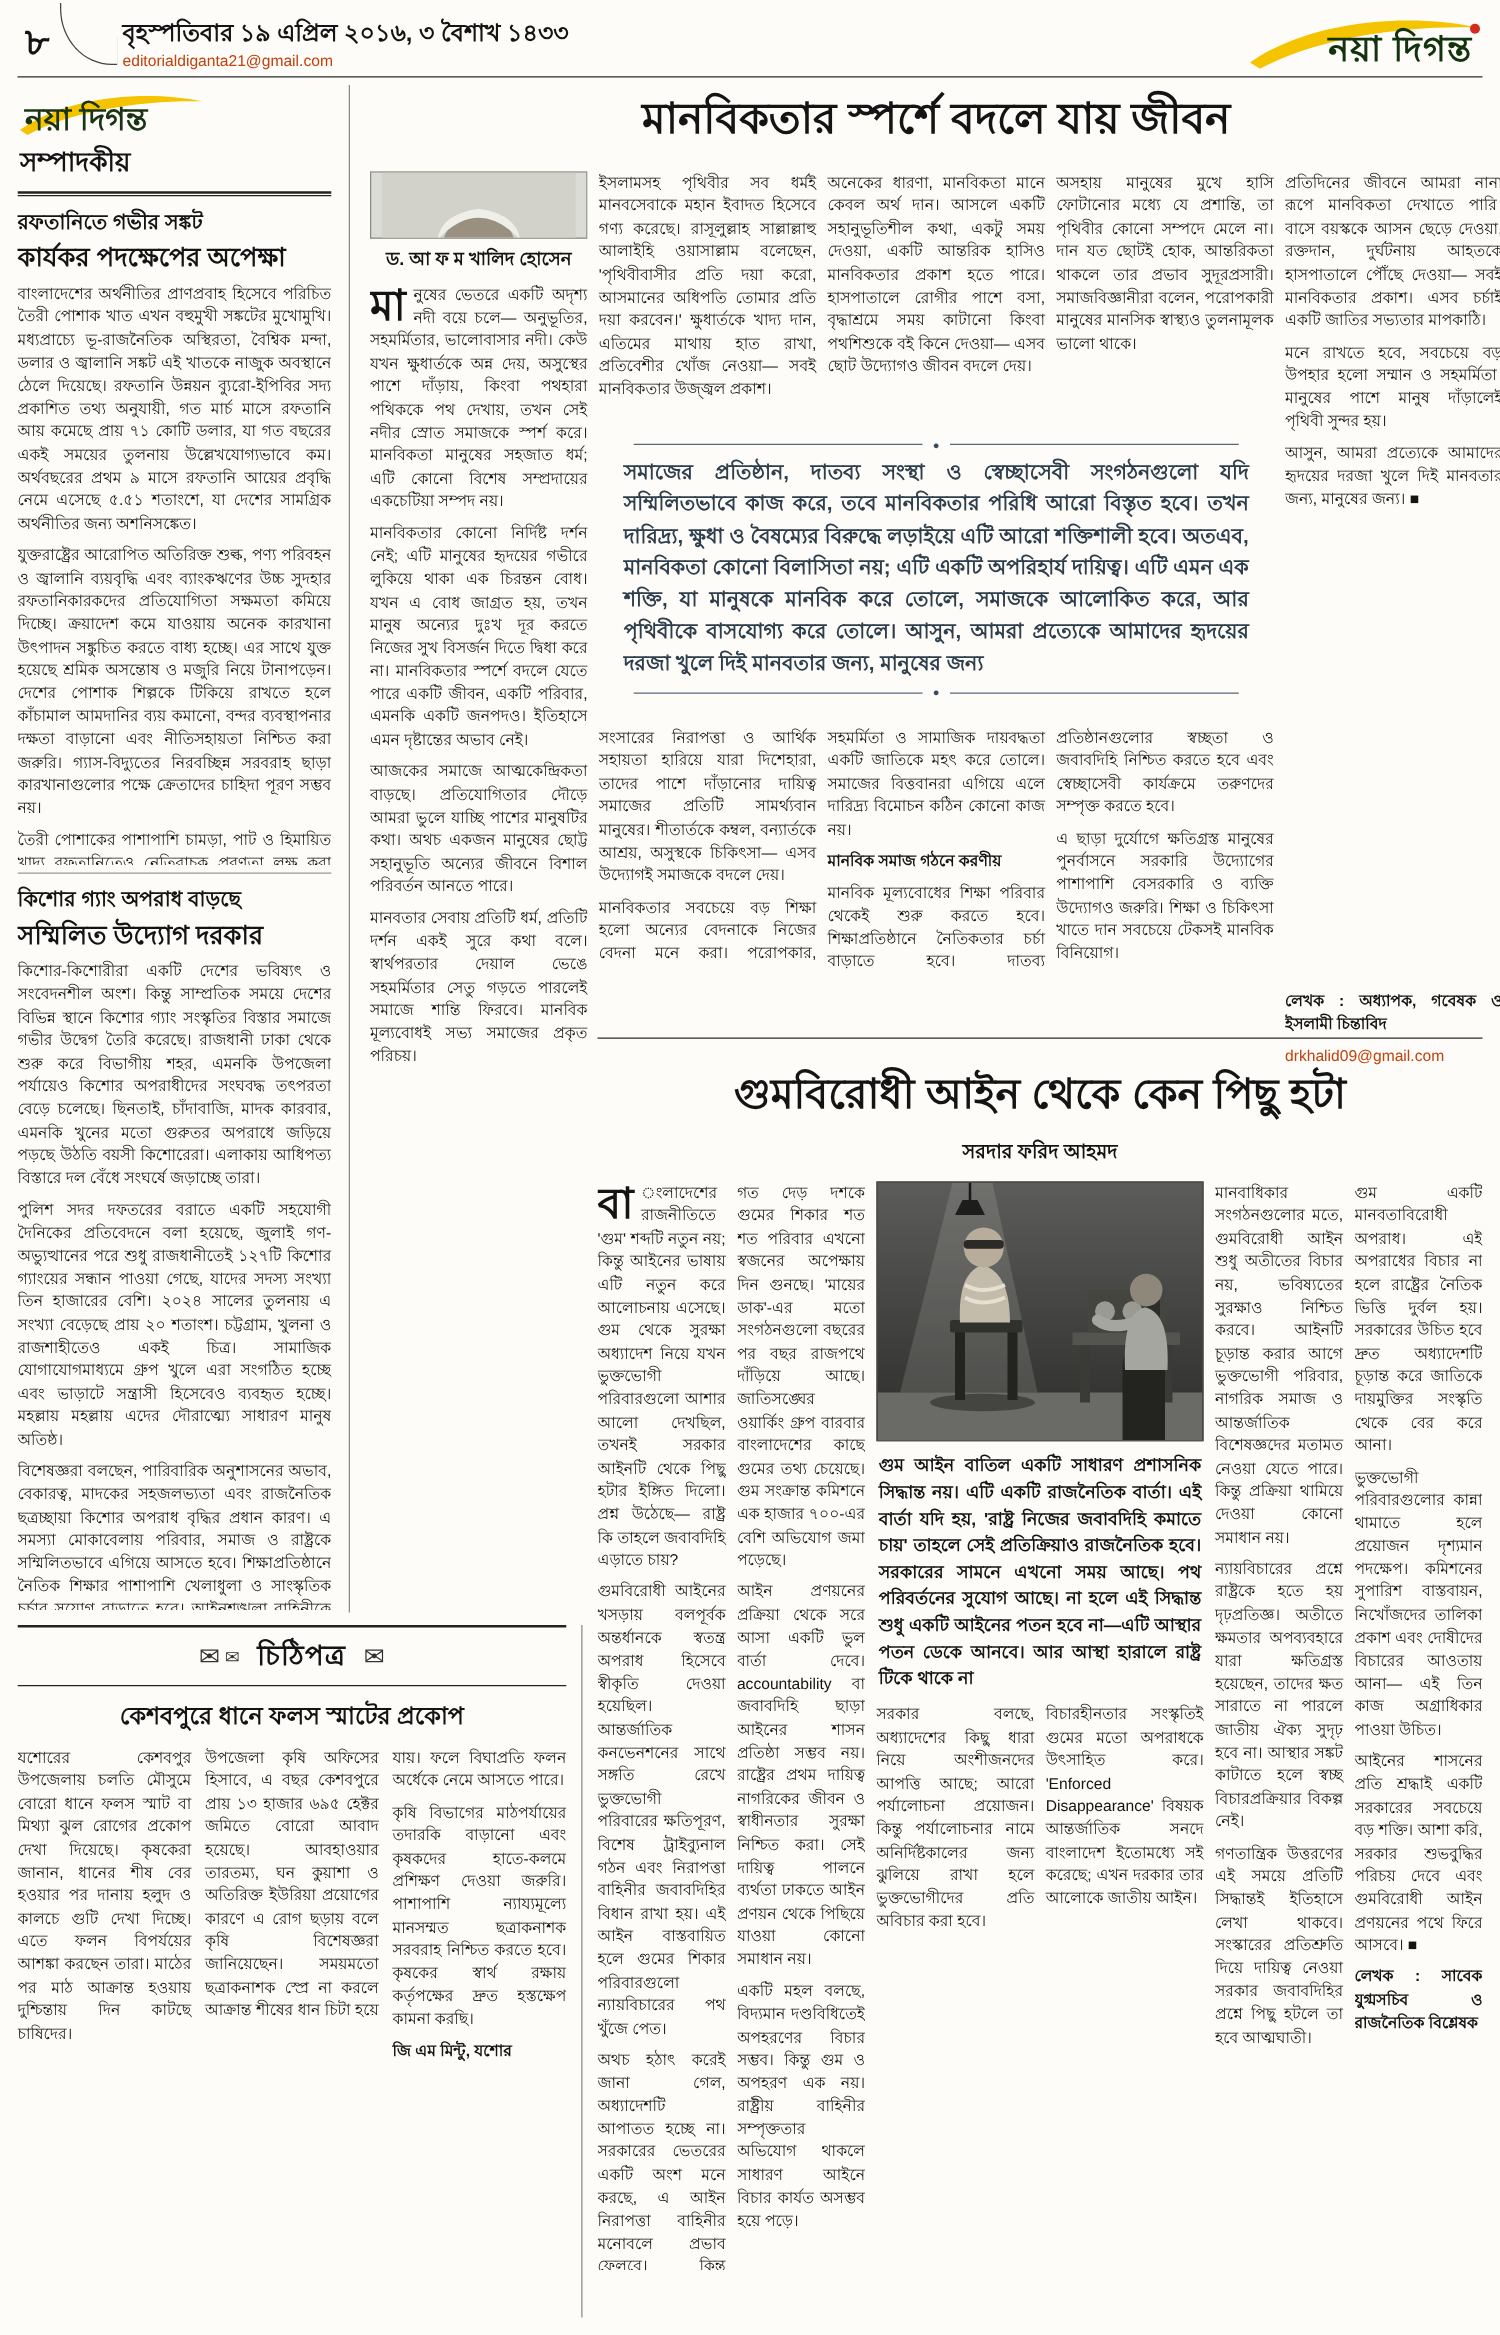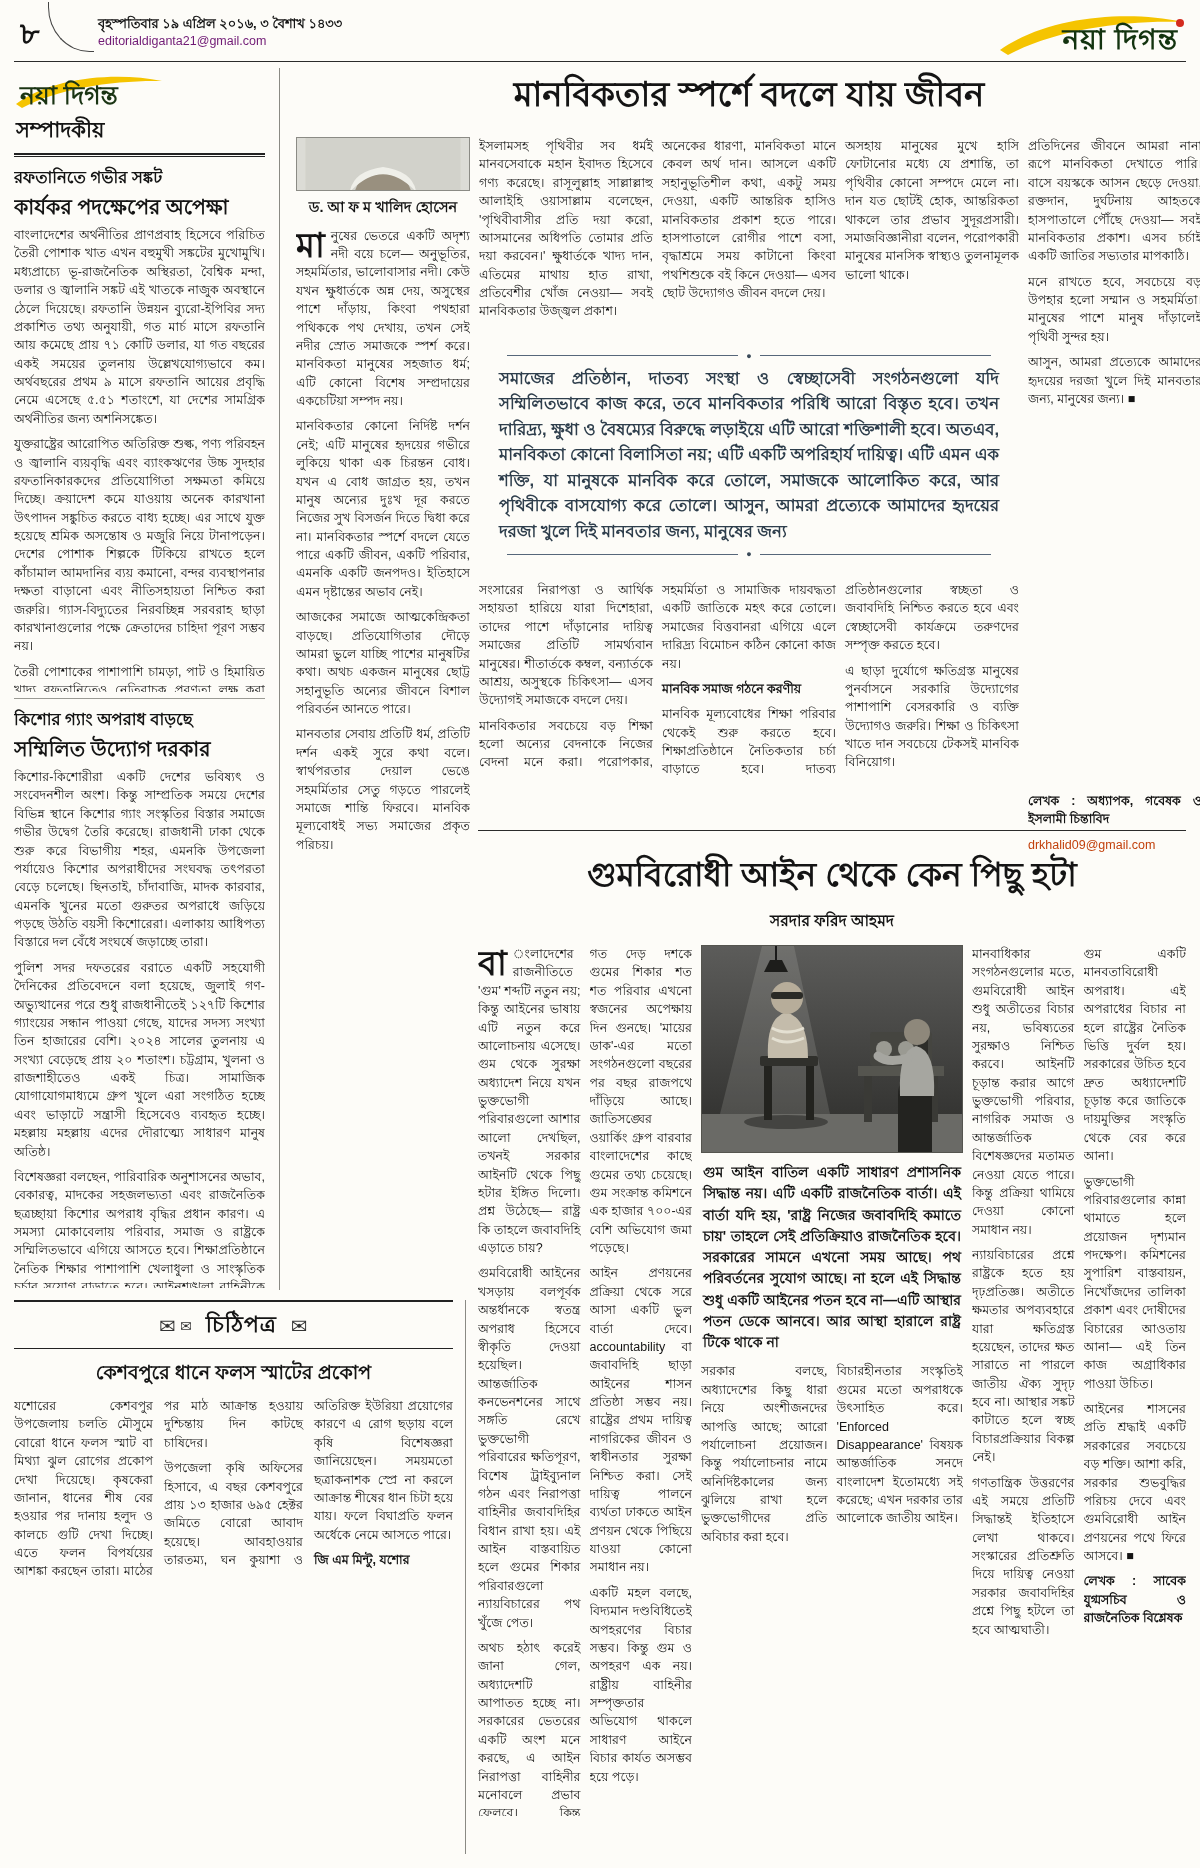--- a/index.html
+++ b/index.html
@@ -12,22 +12,22 @@
   }
   
   #hdr { position:absolute; top:8px; left:14px; right:14px; height:54px;
          border-bottom:1.6px solid #2b2b2b; display:flex; align-items:flex-start; }
   .corner { position:relative; width:84px; height:52px; }
   .corner .arc { position:absolute; left:34px; top:-6px; width:46px; height:50px;
                  border-left:1.6px solid #444; border-bottom:1.6px solid #444;
                  border-bottom-left-radius:90%; }
   .corner .pg { position:absolute; left:6px; top:2px; font-size:30px; font-weight:bold; }
   .dateblock { padding-top:8px; line-height:1.3; }
-  .date { font-size:13px; font-weight:bold; }
-  .email { font-size:12.5px; color:#701a75; }
+  .date { font-size:19px; font-weight:bold; }
+  .email { font-size:12.5px; color:#c2410c; }
   .mast { margin-left:auto; position:relative; width:200px; height:52px; }
   .mast svg { position:absolute; right:0; top:2px; }
   .mast .mast-text { position:absolute; right:8px; top:10px; font-size:28px; font-weight:bold;
                      color:#13330f; letter-spacing:1px; white-space:nowrap; }
   
   .bp { font-size:12.5px; line-height:1.47; text-align:justify; margin:0 0 7px 0; }
   .dropcap { float:left; font-size:34px; line-height:.85; font-weight:bold; padding:4px 6px 0 0; }
   .subhead { font-weight:bold; }
   .a-footer { font-weight:bold; }
   .sig { font-weight:bold; }
@@ -199,20 +199,21 @@
     <div class="lt-bar">
       <span class="env">✉</span>
         <span class="env small">✉</span>
       <span class="lt-title">চিঠিপত্র</span>
       <span class="env">✉</span>
     </div>
     <h3 class="lt-head">কেশবপুরে ধানে ফলস স্মাটের প্রকোপ</h3>
     <div class="lt-flow">
       <p class="bp">যশোরের কেশবপুর উপজেলায় চলতি মৌসুমে বোরো ধানে ফলস স্মাট বা মিথ্যা ঝুল রোগের প্রকোপ দেখা দিয়েছে। কৃষকেরা জানান, ধানের শীষ বের হওয়ার পর দানায় হলুদ ও কালচে গুটি দেখা দিচ্ছে। এতে ফলন বিপর্যয়ের আশঙ্কা করছেন তারা। মাঠের পর মাঠ আক্রান্ত হওয়ায় দুশ্চিন্তায় দিন কাটছে চাষিদের।</p>
       <p class="bp">উপজেলা কৃষি অফিসের হিসাবে, এ বছর কেশবপুরে প্রায় ১৩ হাজার ৬৯৫ হেক্টর জমিতে বোরো আবাদ হয়েছে। আবহাওয়ার তারতম্য, ঘন কুয়াশা ও অতিরিক্ত ইউরিয়া প্রয়োগের কারণে এ রোগ ছড়ায় বলে কৃষি বিশেষজ্ঞরা জানিয়েছেন। সময়মতো ছত্রাকনাশক স্প্রে না করলে আক্রান্ত শীষের ধান চিটা হয়ে যায়। ফলে বিঘাপ্রতি ফলন অর্ধেকে নেমে আসতে পারে।</p>
+      <p class="bp">কৃষি বিভাগের মাঠপর্যায়ের তদারকি বাড়ানো এবং কৃষকদের হাতে-কলমে প্রশিক্ষণ দেওয়া জরুরি। পাশাপাশি ন্যায্যমূল্যে মানসম্মত ছত্রাকনাশক সরবরাহ নিশ্চিত করতে হবে। কৃষকের স্বার্থ রক্ষায় কর্তৃপক্ষের দ্রুত হস্তক্ষেপ কামনা করছি।</p>
       <p class="bp sig">জি এম মিন্টু, যশোর</p>
     </div>
   </section>
 
   <section id="article2">
     <h1 class="a2-head">গুমবিরোধী আইন থেকে কেন পিছু হটা</h1>
     <div class="a2-byline">সরদার ফরিদ আহমদ</div>
     <div class="a2-row">
 
       <div class="a2-col">

